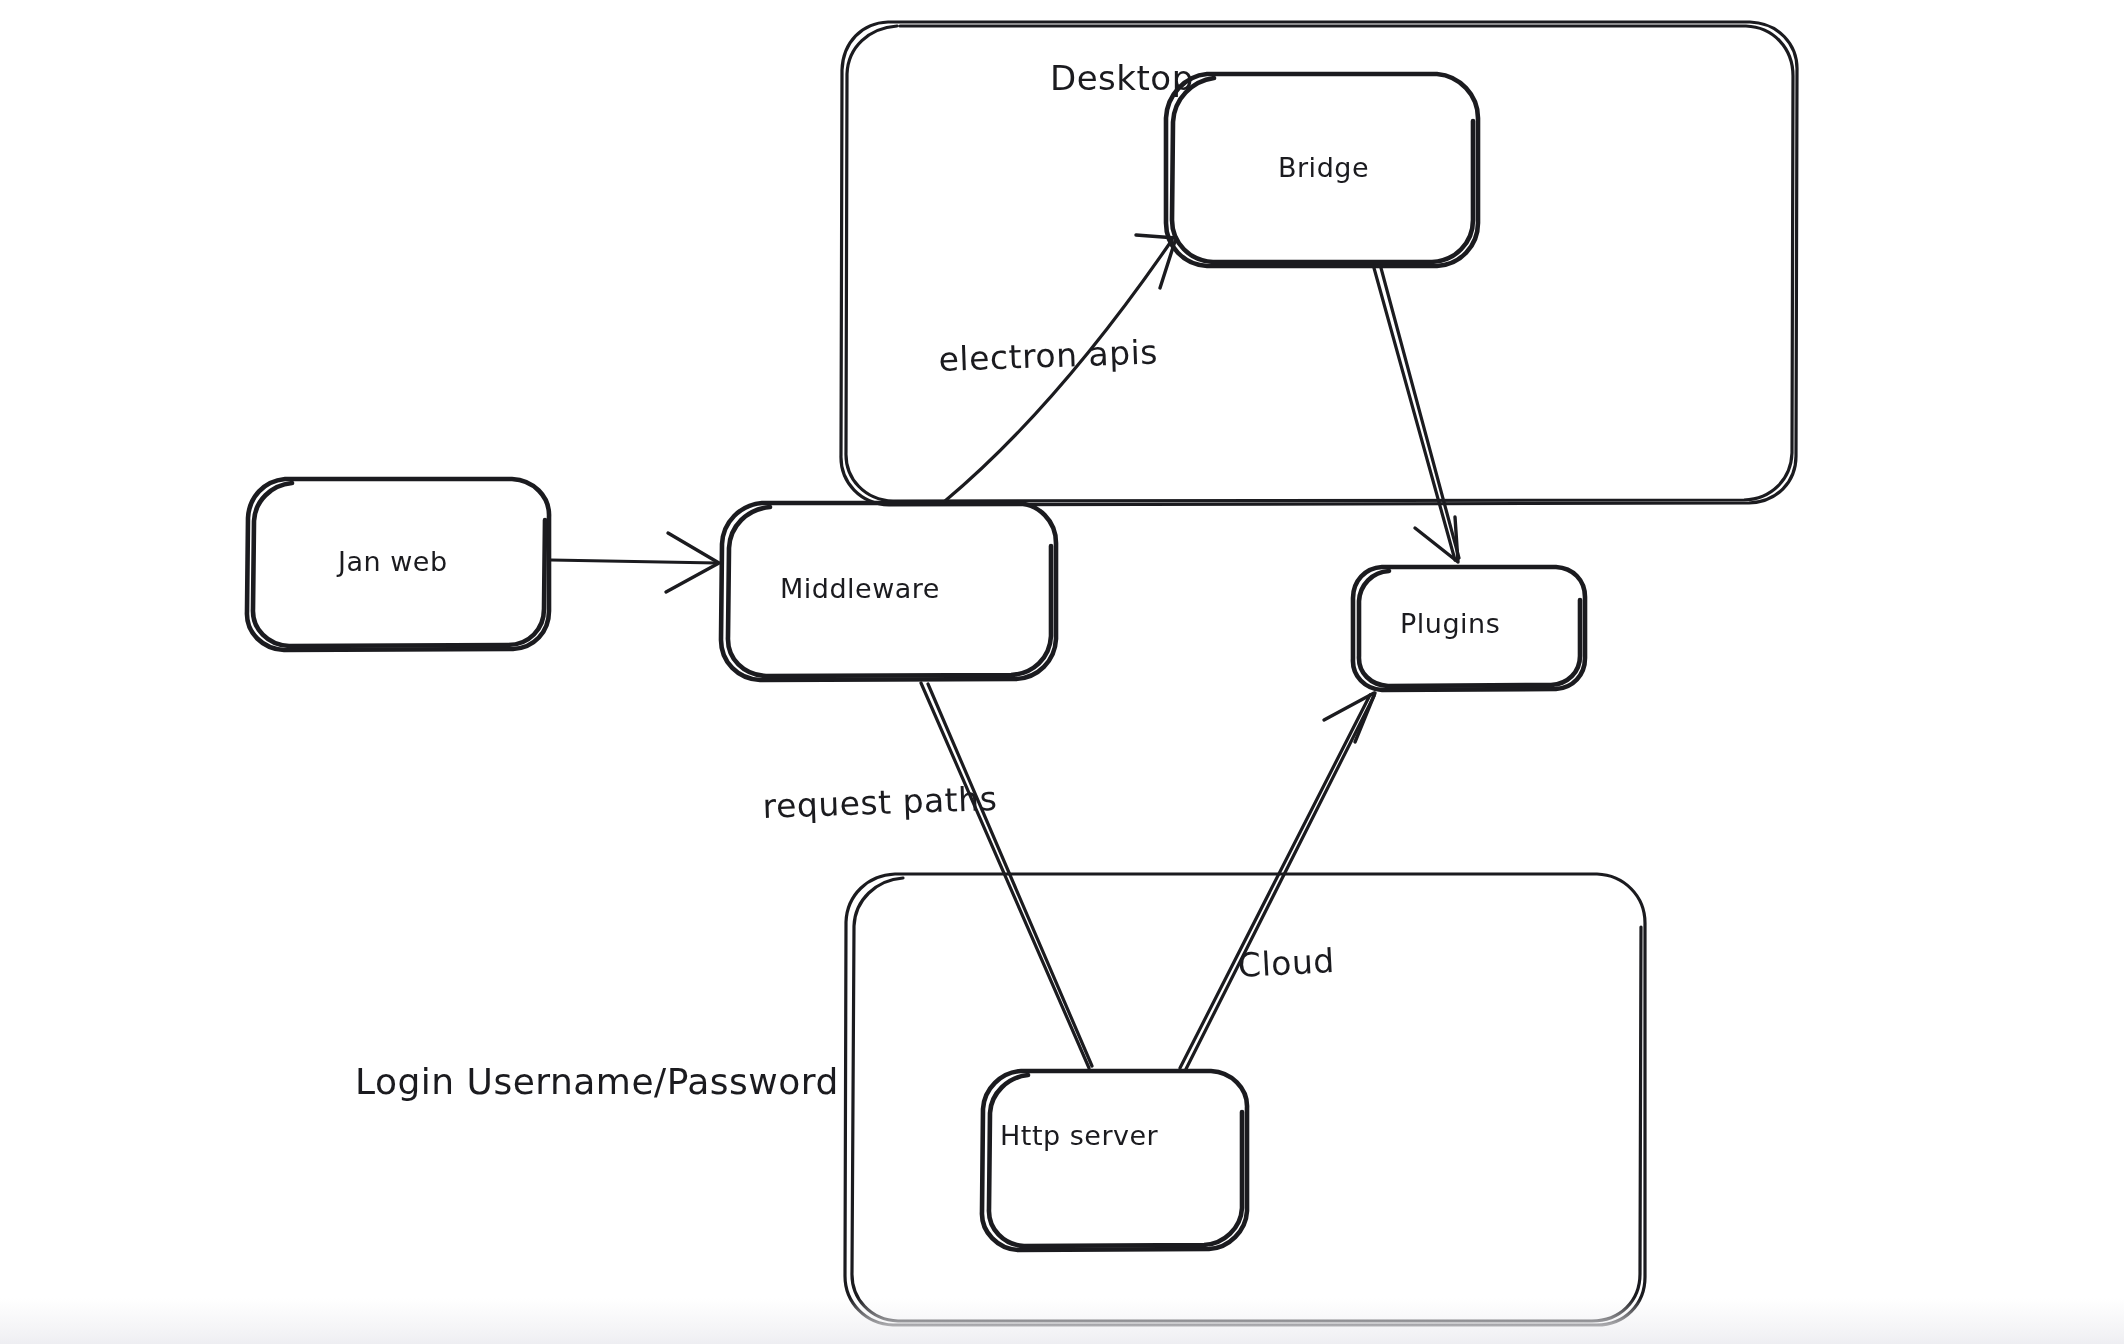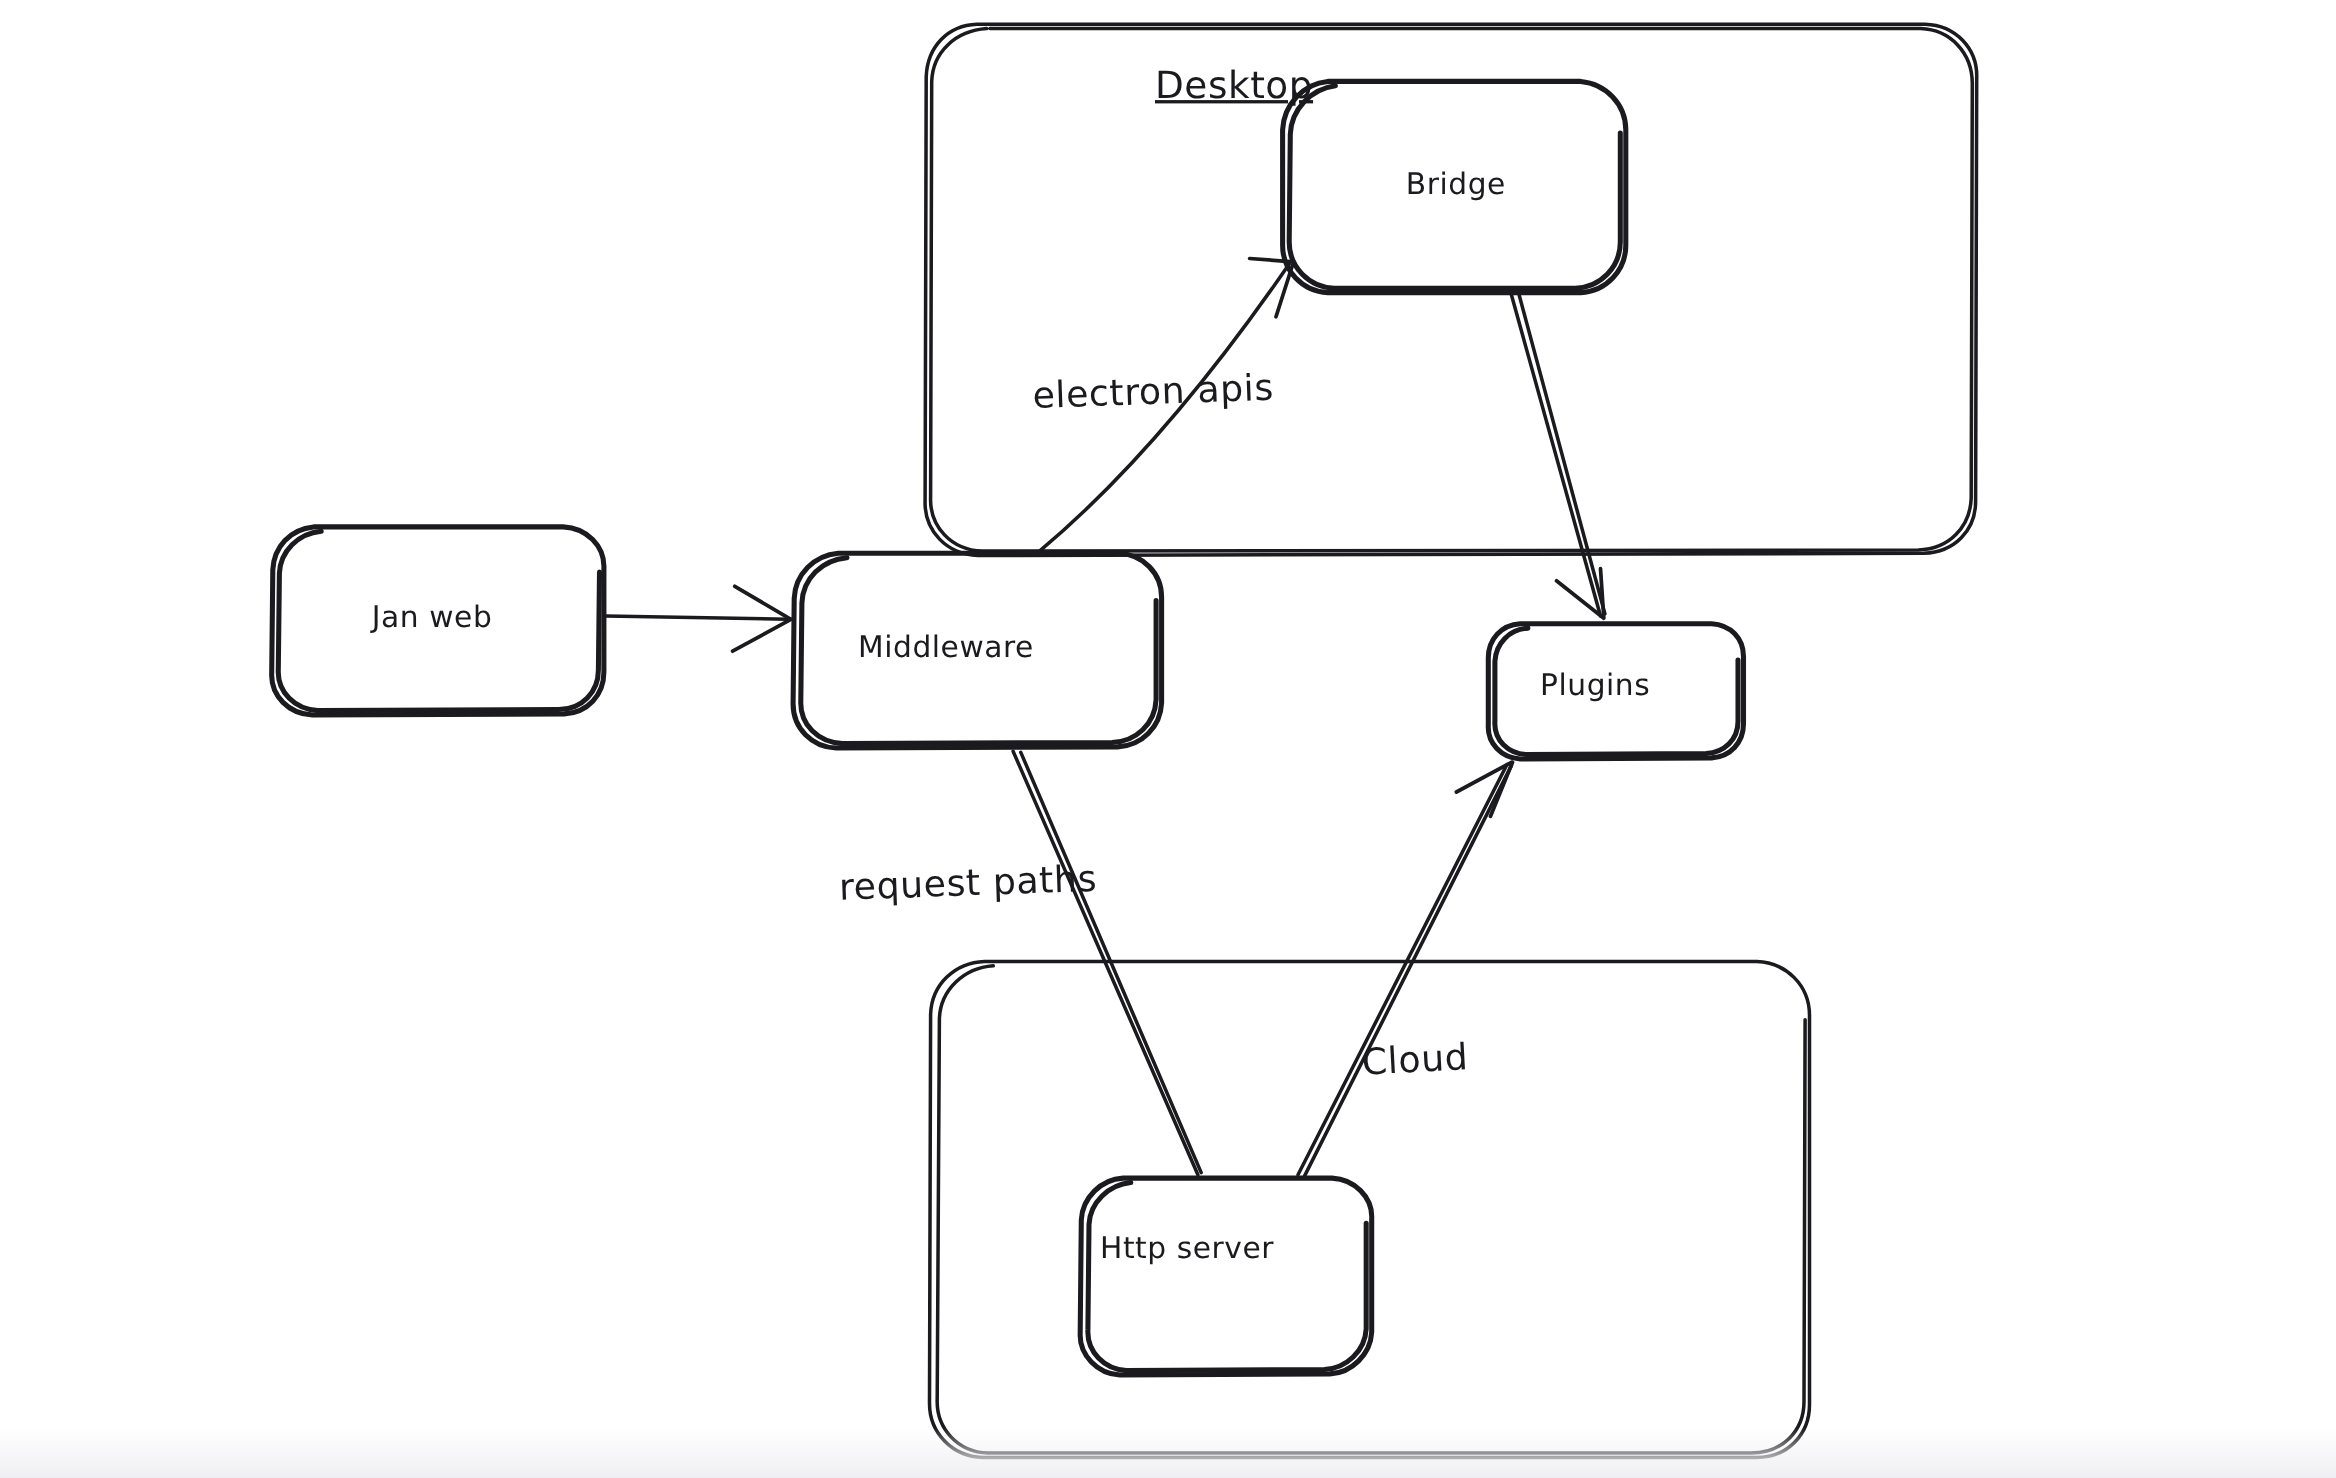--- a/index.html
+++ b/index.html
@@ -41,21 +41,20 @@
     white-space: pre;
     letter-spacing: 0.5px;
     transform-origin: left top;
   }
   .node-label {
     font-size: 27px;
     font-weight: 400;
   }
   .group-label {
     font-size: 34px;
-    text-decoration: underline;
   }
   .edge-label {
     font-size: 33px;
   }
   .free-text {
     font-size: 36px;
     line-height: 1.35;
   }
   .free-text div { white-space: pre; }
 </style>
@@ -255,15 +254,16 @@
 
   <div class="hand-text node-label" style="left:1000px; top:1120px;">Http server</div>
 
   <div class="hand-text edge-label" style="left:938px; top:340px; transform:rotate(-2deg);">electron apis</div>
 
   <div class="hand-text edge-label" style="left:762px; top:787px; transform:rotate(-2deg);">request paths</div>
 
   <div class="hand-text edge-label" style="left:1237px; top:946px; transform:rotate(-3deg);">Cloud</div>
 
   <div class="hand-text free-text" style="left:355px; top:961px;">
+    <div>Login Username/Password</div>
   </div>
 
 </div>
 
 </body></html>

